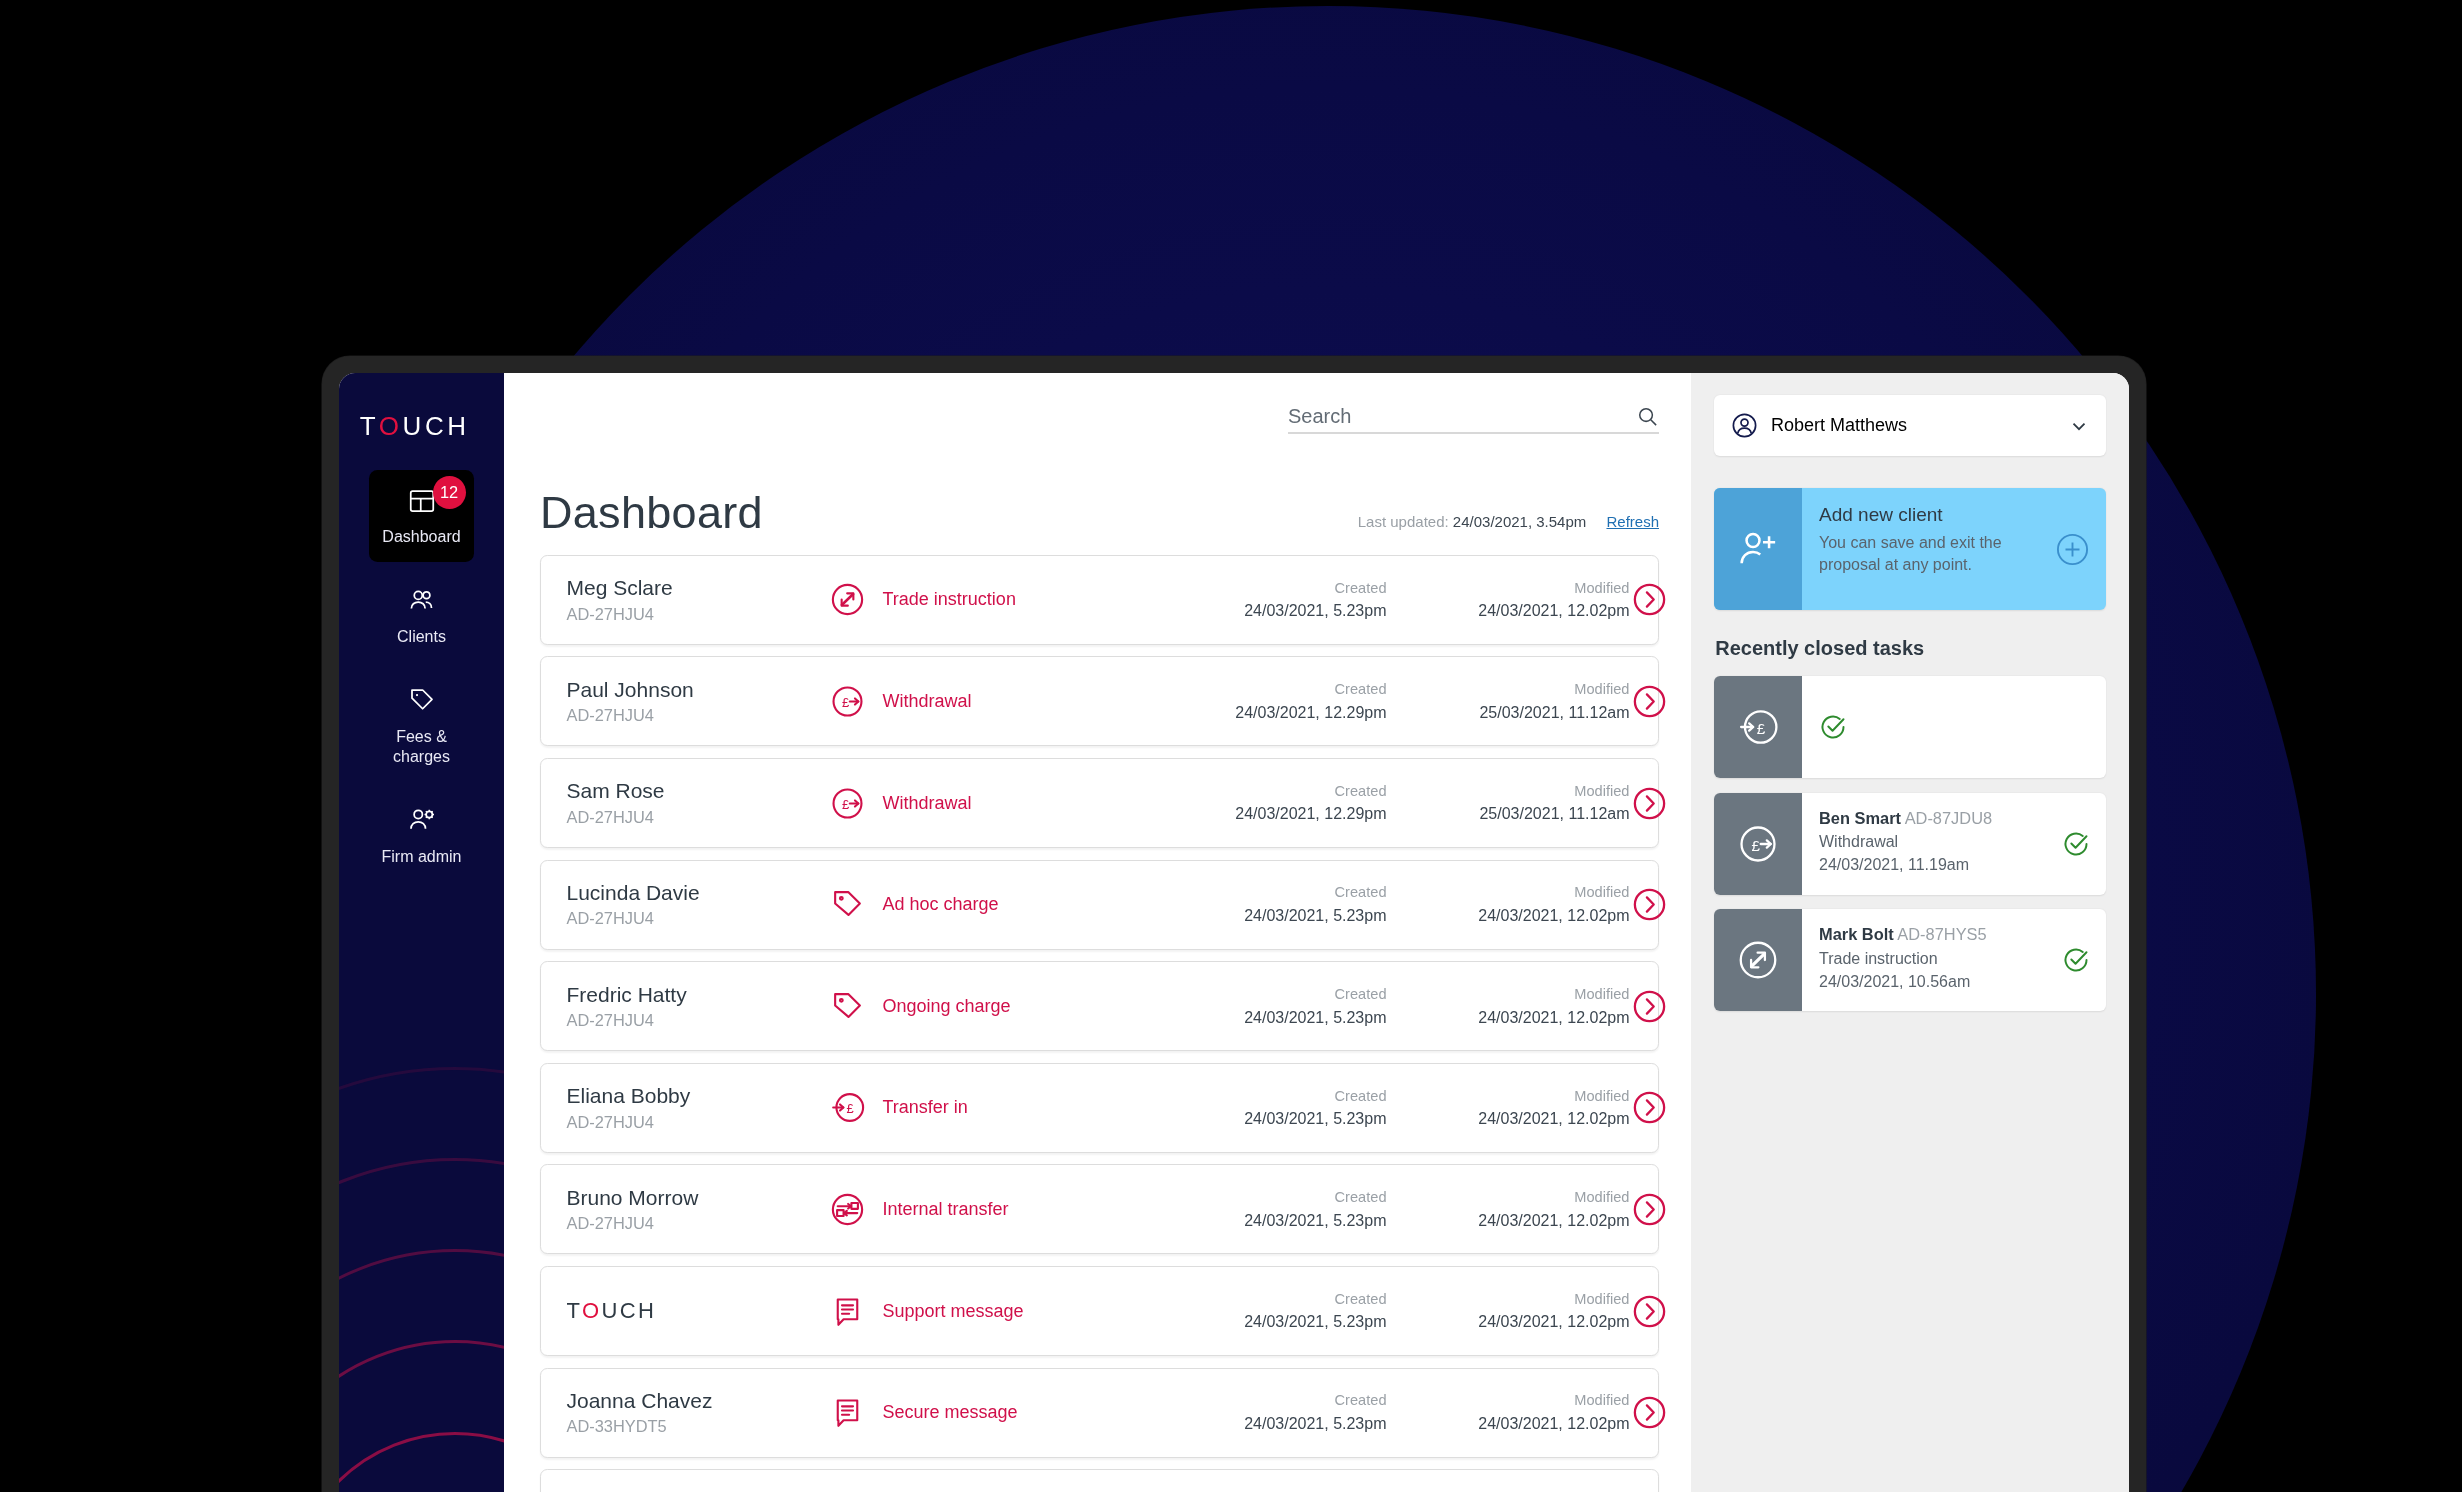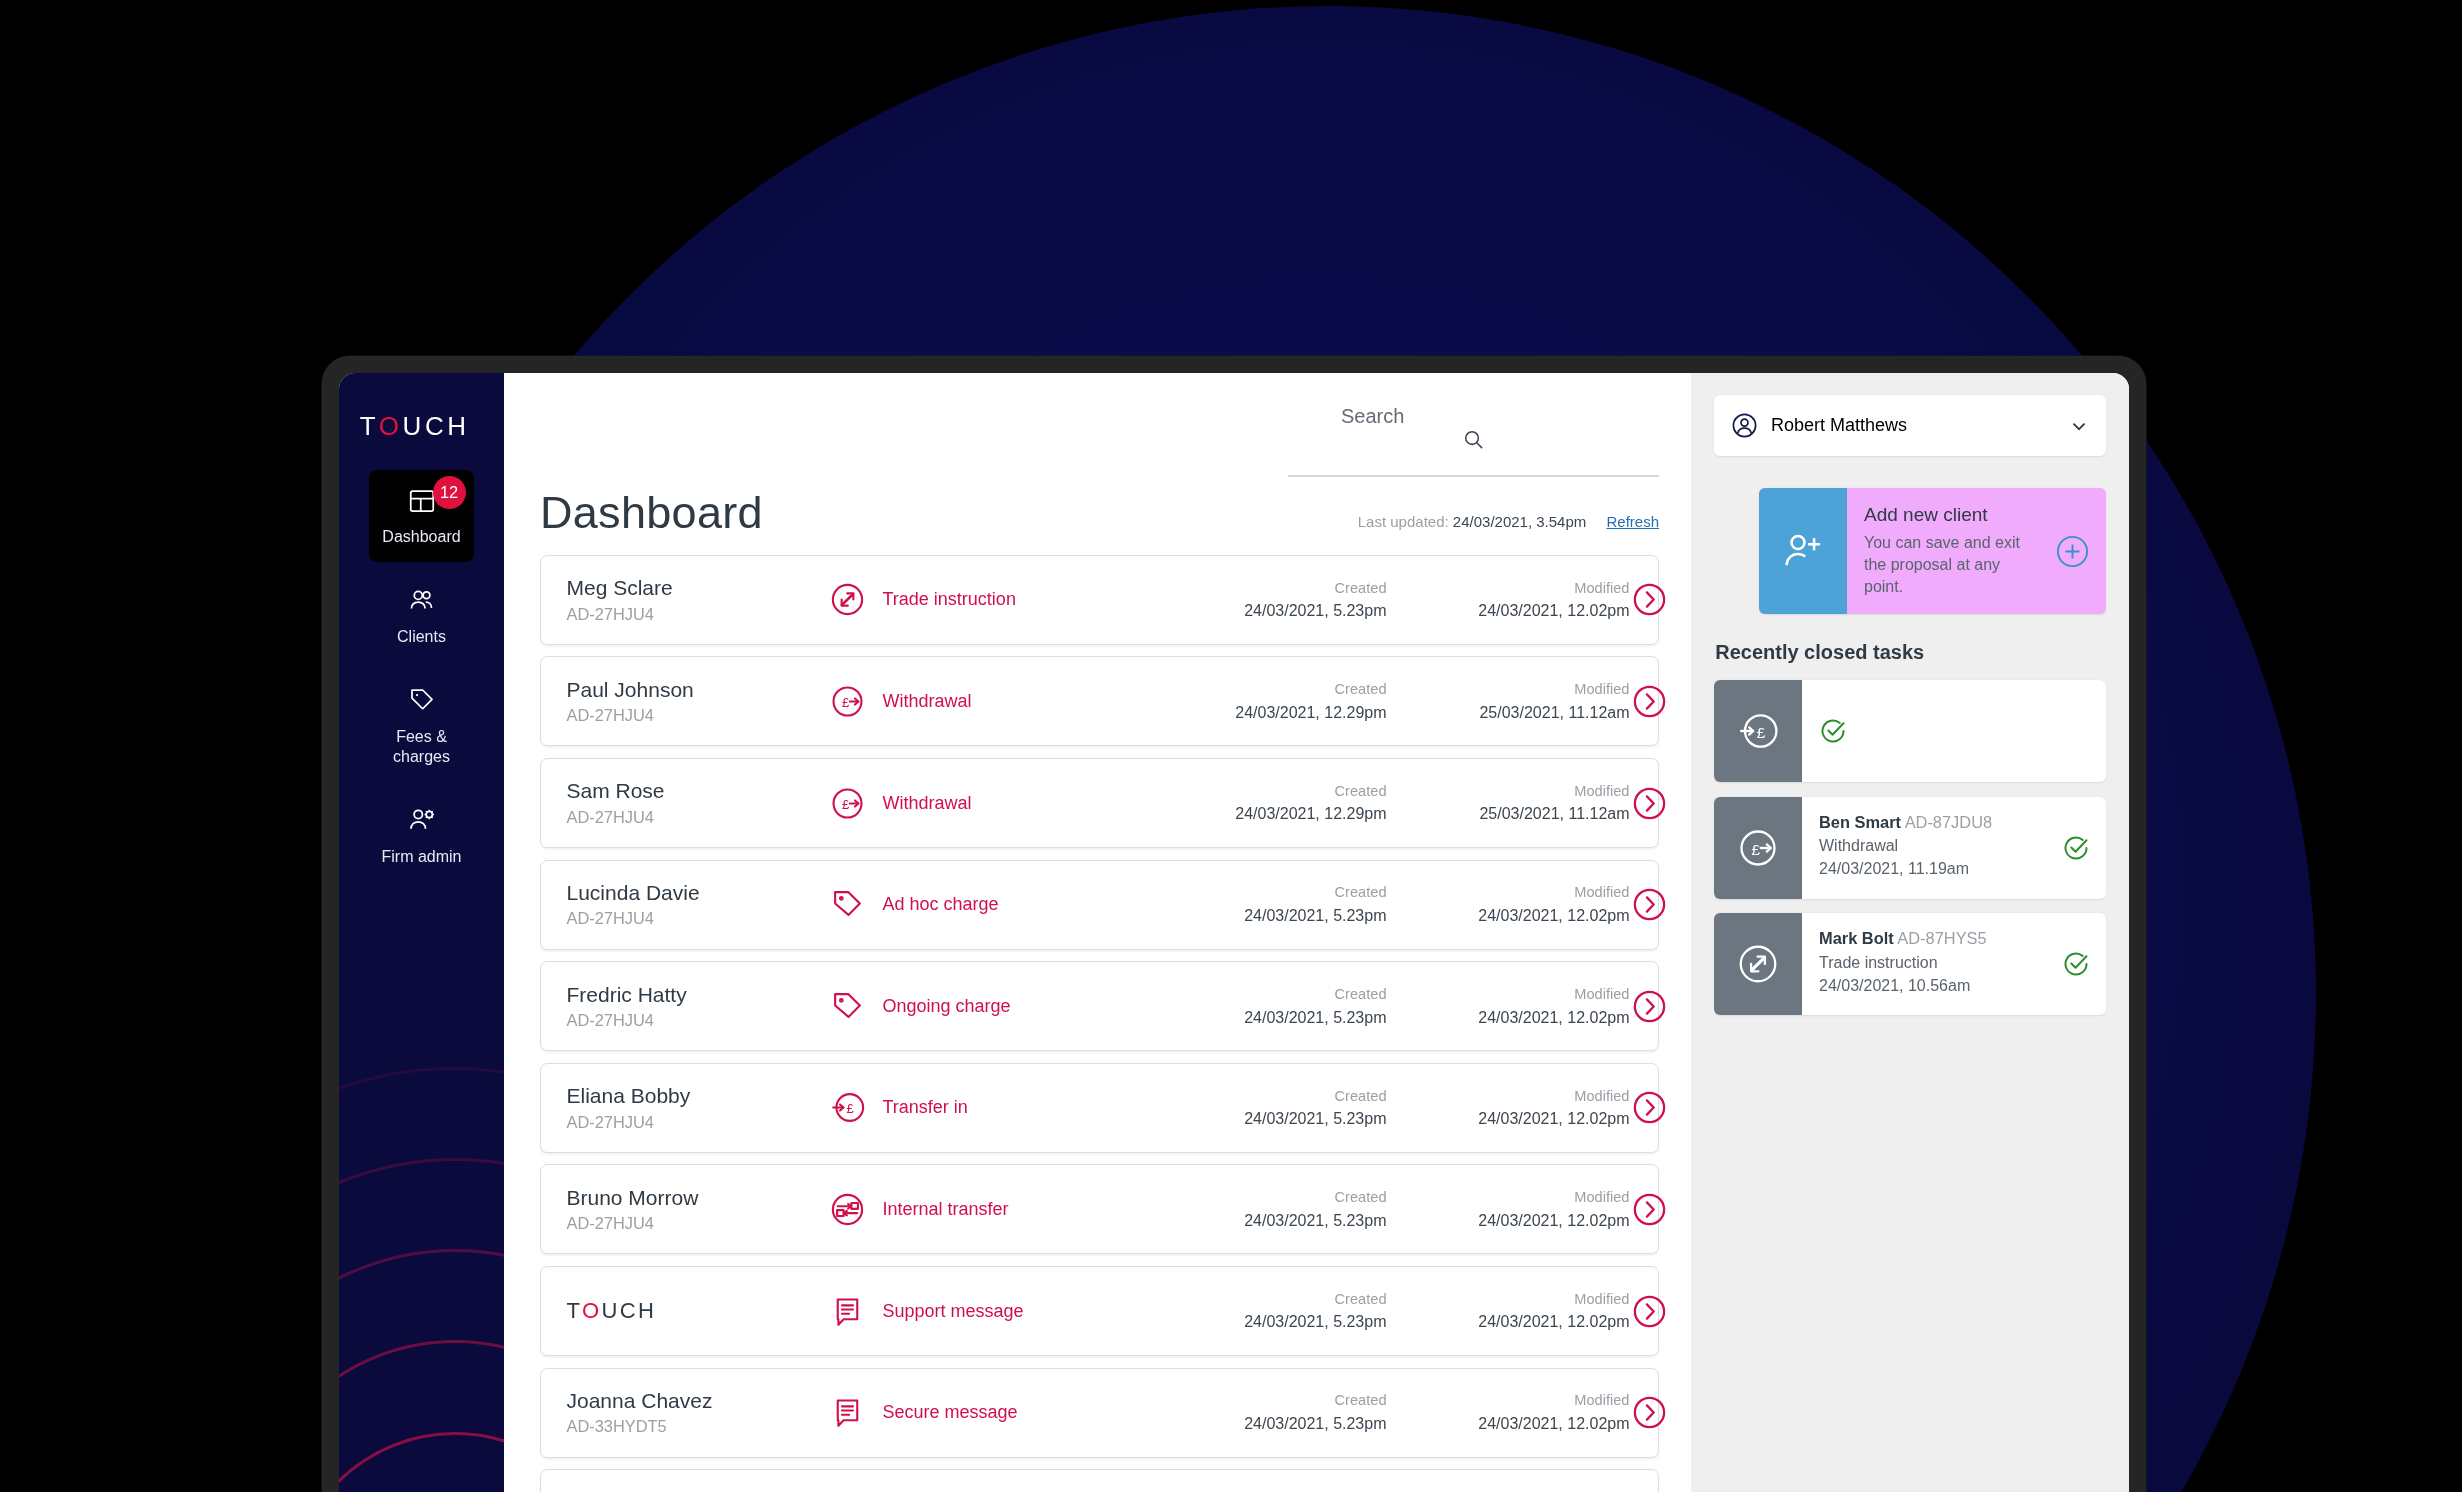--- a/index.html
+++ b/index.html
@@ -83,22 +83,22 @@
   }
 
   
   .main { flex: 1 1 auto; background: #fff; position: relative; overflow: hidden; }
 
   .topbar { position: relative; height: 109px; }
   .searchwrap {
     position: absolute; right: 32px; top: 32px;
     width: 371px;
     border-bottom: 2.4px solid #d8d8d8;
-    padding-bottom: 24px;
-    display: flex; align-items: center; flex-direction: column;
+    padding-bottom: 4px;
+    display: flex; align-items: center;
   }
   .searchwrap input {
     border: 0; outline: 0; flex: 1 1 auto;
     font-size: 20px; color: #3c4650;
     font-family: "Liberation Sans", sans-serif;
     background: transparent;
   }
   .searchwrap input::placeholder { color: #636c75; }
   .searchicon { width: 23px; height: 23px; flex: 0 0 23px; }
 
@@ -150,23 +150,23 @@
     display: flex; align-items: center; padding: 0 16px;
     box-shadow: 0 0.6px 1.8px rgba(0,0,0,.09);
     cursor: pointer;
   }
   .userselect .avatar { width: 29px; height: 29px; flex: 0 0 29px; margin-right: 12px; }
   .userselect .uname { flex: 1 1 auto; font-size: 18px; color: #000000; }
   .userselect .chev { width: 22px; height: 22px; }
 
   .addclient {
     margin-top: 32px; display: flex; align-items: stretch;
-    background: #f0abfc; border-radius: 6px; overflow: hidden;
+    background: #7dd3fc; border-radius: 6px; overflow: hidden;
     box-shadow: 0 0.6px 1.8px rgba(0,0,0,.09);
-    min-height: 122px; cursor: pointer; margin-left: 45px;
+    min-height: 122px; cursor: pointer;
   }
   .addclient .thumb {
     width: 88px; flex: 0 0 88px; background: #4da3d8;
     display: flex; align-items: center; justify-content: center;
   }
   .addclient .thumb svg { width: 47px; height: 47px; }
   .addclient .body { flex: 1 1 auto; padding: 16px 12px 16px 17px; }
   .addclient .t { font-size: 19px; color: #2f3a44; margin-bottom: 6px; }
   .addclient .d { font-size: 16px; color: #5a636c; line-height: 1.38; }
   .addclient .plus { flex: 0 0 67px; display: flex; align-items: center; justify-content: center; }

